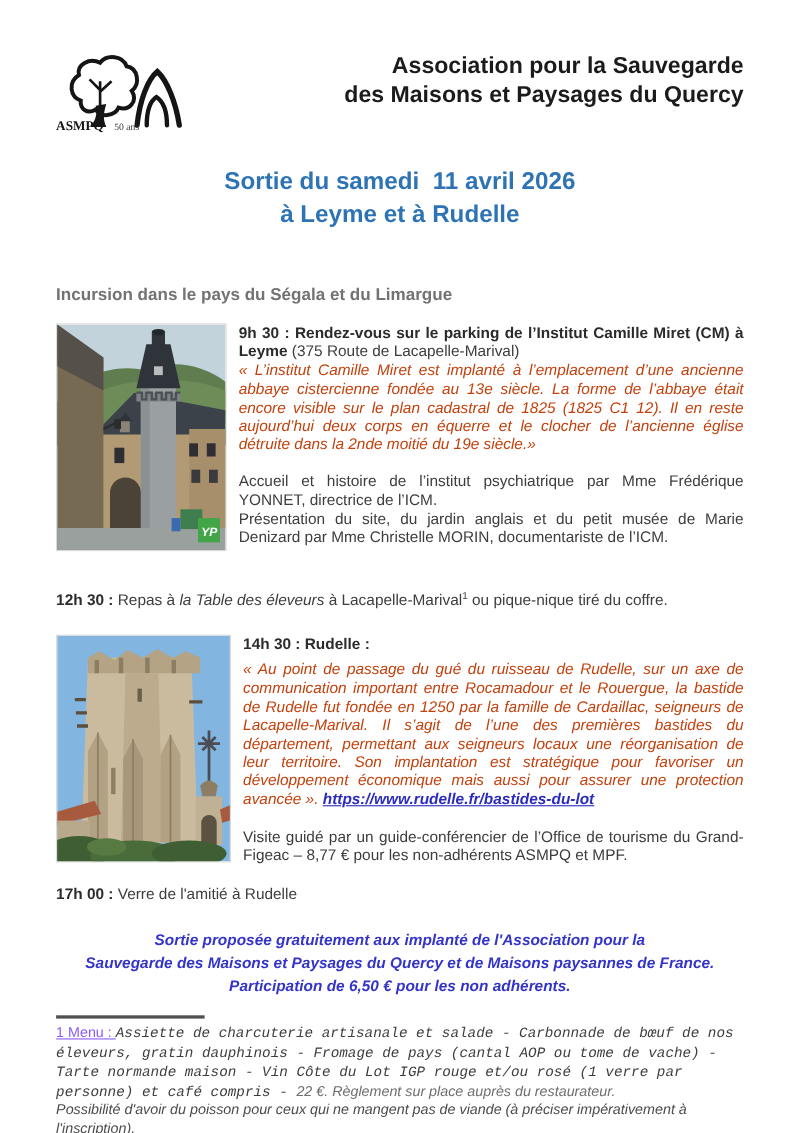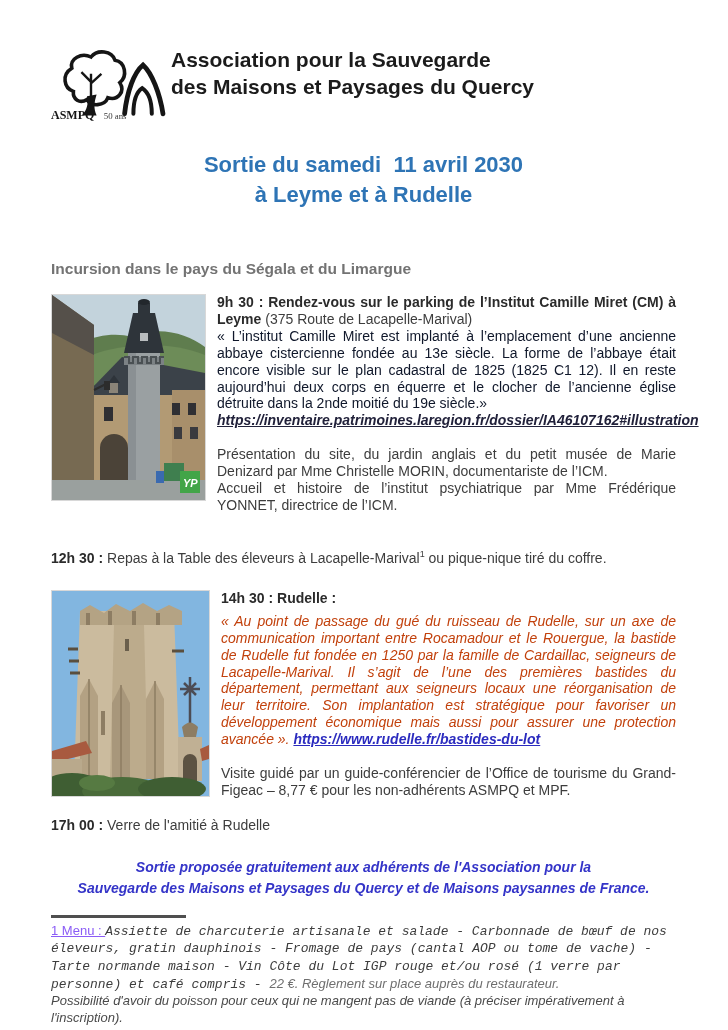--- a/index.html
+++ b/index.html
@@ -10,54 +10,54 @@
     padding:38px 52px 0 51px;
     background:#fff;
     font-family:"Liberation Sans",sans-serif;
     color:#3d3d3d;
     overflow:hidden;
   }
   
   .header{display:flex;align-items:flex-start;}
   .logo{width:120px;height:86px;flex:0 0 auto;margin-top:2px;}
   .org-title{
-    flex:1;text-align:left;margin-top:8px;
+    flex:1;text-align:right;margin-top:8px;
     font-size:21px;line-height:27px;font-weight:bold;color:#1b1b1b;
   }
   .event-title{
     text-align:center;margin-top:24px;
     font-size:22px;line-height:30px;font-weight:bold;color:#2e74b5;
   }
   .ws-pre{white-space:pre-wrap;}
   
   .intro-heading{
     margin-top:50px;
     font-size:15.5px;font-weight:bold;color:#737373;
   }
   .row{display:flex;margin-top:16px;}
   .photo{flex:0 0 auto;margin-right:11px;text-align:right;}
   .photo svg{display:block;border:1px solid #d8d8d8;}
   .col{flex:1;min-width:0;font-size:14px;line-height:16.9px;}
   .col p{margin:0;}
   .just{text-align:justify;}
   .b{font-weight:bold;color:#2b2b2b;}
-  .quote-blue{color:#0f172a;}
+  .quote-blue{font-style:italic;color:#c2410c;}
   .quote-gray{font-style:italic;color:#c2410c;}
   .link-dark{
     font-style:italic;font-weight:600;color:#21213a;
     text-decoration:underline;cursor:pointer;
   }
   .link-blue{
     font-style:italic;font-weight:600;color:#2b2bbf;
     text-decoration:underline;cursor:pointer;
   }
   .gap-s{height:17px;}
   .gap-xs{height:6px;}
   .time-line{margin-top:36px;font-size:14px;color:#3d3d3d;}
-  .time-line .it{margin-top:44px;}
+  .time-line .it{font-style:italic;margin-top:44px;}
   .time-line sup{font-size:9px;vertical-align:super;line-height:0;}
   .row2{margin-top:24px;}
   .evening-line{margin-top:18px;font-size:14px;color:#3d3d3d;}
   
   .notice{
     margin-top:24px;text-align:center;
     font-size:14px;line-height:21px;font-style:italic;font-weight:600;
     color:#3434c8;
   }
   
@@ -89,21 +89,21 @@
         <text x="66" y="92" font-family="Liberation Serif, serif" font-size="11" fill="#3a3a3a">50 ans</text>
       </svg>
     </div>
     <div class="org-title">
       <div>Association pour la Sauvegarde</div>
       <div>des Maisons et Paysages du Quercy</div>
     </div>
   </div>
 
   <div class="event-title">
-    <div class="ws-pre">Sortie du samedi  11 avril 2030</div>
+    <div class="ws-pre">Sortie du samedi  11 avril 2026</div>
     <div>à Leyme et à Rudelle</div>
   </div>
 
   <div class="intro-heading">Incursion dans le pays du Ségala et du Limargue</div>
 
   <div class="row">
     <div class="photo">
       <svg width="153" height="205" viewBox="0 0 153 205">
         <rect x="0" y="0" width="153" height="205" fill="#c3d3dc"></rect>
 
@@ -147,24 +147,23 @@
 
         <rect x="112" y="168" width="20" height="18" fill="#3f7f4f"></rect>
         <rect x="104" y="176" width="8" height="12" fill="#3a6ab0"></rect>
         <rect x="128" y="176" width="20" height="22" fill="#42a548"></rect>
         <text x="131" y="192" font-family="Liberation Sans, sans-serif" font-size="11" font-weight="bold" font-style="italic" fill="#ffffff">YP</text>
       </svg>
     </div>
     <div class="col">
       <p class="just"><span class="b">9h 30 : Rendez-vous sur le parking de l’Institut Camille Miret (CM) à Leyme </span><span>(375 Route de Lacapelle-Marival)</span></p>
       <p class="just quote-blue">« L’institut Camille Miret est implanté à l’emplacement d’une ancienne abbaye cistercienne fondée au 13e siècle. La forme de l’abbaye était encore visible sur le plan cadastral de 1825 (1825 C1 12). Il en reste aujourd’hui deux corps en équerre et le clocher de l’ancienne église détruite dans la 2nde moitié du 19e siècle.»</p>
-      <p><a class="link-dark">https://inventaire.patrimoines.laregion.fr/dossier/IA46107162#illustration</a></p>
       <div class="gap-s"></div>
+      <p class="just">Accueil et histoire de l’institut psychiatrique par Mme Frédérique YONNET, directrice de l’ICM.</p>
       <p class="just">Présentation du site, du jardin anglais et du petit musée de Marie Denizard par Mme  Christelle MORIN, documentariste de l’ICM.</p>
-      <p class="just">Accueil et histoire de l’institut psychiatrique par Mme Frédérique YONNET, directrice de l’ICM.</p>
     </div>
   </div>
 
   <p class="time-line"><span class="b">12h 30 :</span><span> Repas à </span><span class="it">la Table des éleveurs</span><span> à Lacapelle-Marival</span><sup>1</sup><span> ou pique-nique tiré du coffre.</span></p>
 
   <div class="row row2">
     <div class="photo">
       <svg width="157" height="205" viewBox="0 0 157 205">
         <rect x="0" y="0" width="157" height="205" fill="#82b6e0"></rect>
 
@@ -207,22 +206,23 @@
       <div class="gap-xs"></div>
       <p class="just"><span class="quote-gray">« Au point de passage du gué du ruisseau de Rudelle, sur un axe de communication important entre Rocamadour et le Rouergue, la bastide de Rudelle fut fondée en 1250 par la famille de Cardaillac, seigneurs de Lacapelle-Marival. Il s’agit de l’une des premières bastides du département, permettant aux seigneurs locaux une réorganisation de leur territoire. Son implantation est stratégique pour favoriser un développement économique mais aussi pour assurer une protection avancée ». </span><a class="link-blue">https://www.rudelle.fr/bastides-du-lot</a></p>
       <div class="gap-s"></div>
       <p class="just">Visite guidé par un guide-conférencier de l’Office de tourisme du Grand-Figeac – 8,77 € pour les non-adhérents ASMPQ et MPF.</p>
     </div>
   </div>
 
   <p class="evening-line"><span class="b">17h 00 :</span><span> Verre de l'amitié à Rudelle</span></p>
 
   <div class="notice">
-    <div>Sortie proposée gratuitement aux adhérents de l'Association pour la</div>
+    <div>Sortie proposée gratuitement aux implanté de l'Association pour la</div>
     <div>Sauvegarde des Maisons et Paysages du Quercy et de Maisons paysannes de France.</div>
+    <div>Participation de 6,50 € pour les non adhérents.</div>
   </div>
 
   <div class="fn-divider"></div>
   <div class="footnote">
     <span class="fn-marker">1 Menu : </span><span class="fn-menu">Assiette de charcuterie artisanale et salade - Carbonnade de bœuf de nos éleveurs, gratin dauphinois - Fromage de pays (cantal AOP ou tome de vache) - Tarte normande maison - Vin Côte du Lot IGP rouge et/ou rosé (1 verre par personne) et café compris - </span><span class="fn-price">22 €. Règlement sur place auprès du restaurateur.</span>
     <div class="fn-fish">Possibilité d'avoir du poisson pour ceux qui ne mangent pas de viande (à préciser impérativement à l'inscription).</div>
   </div>
 
 </div>
 

